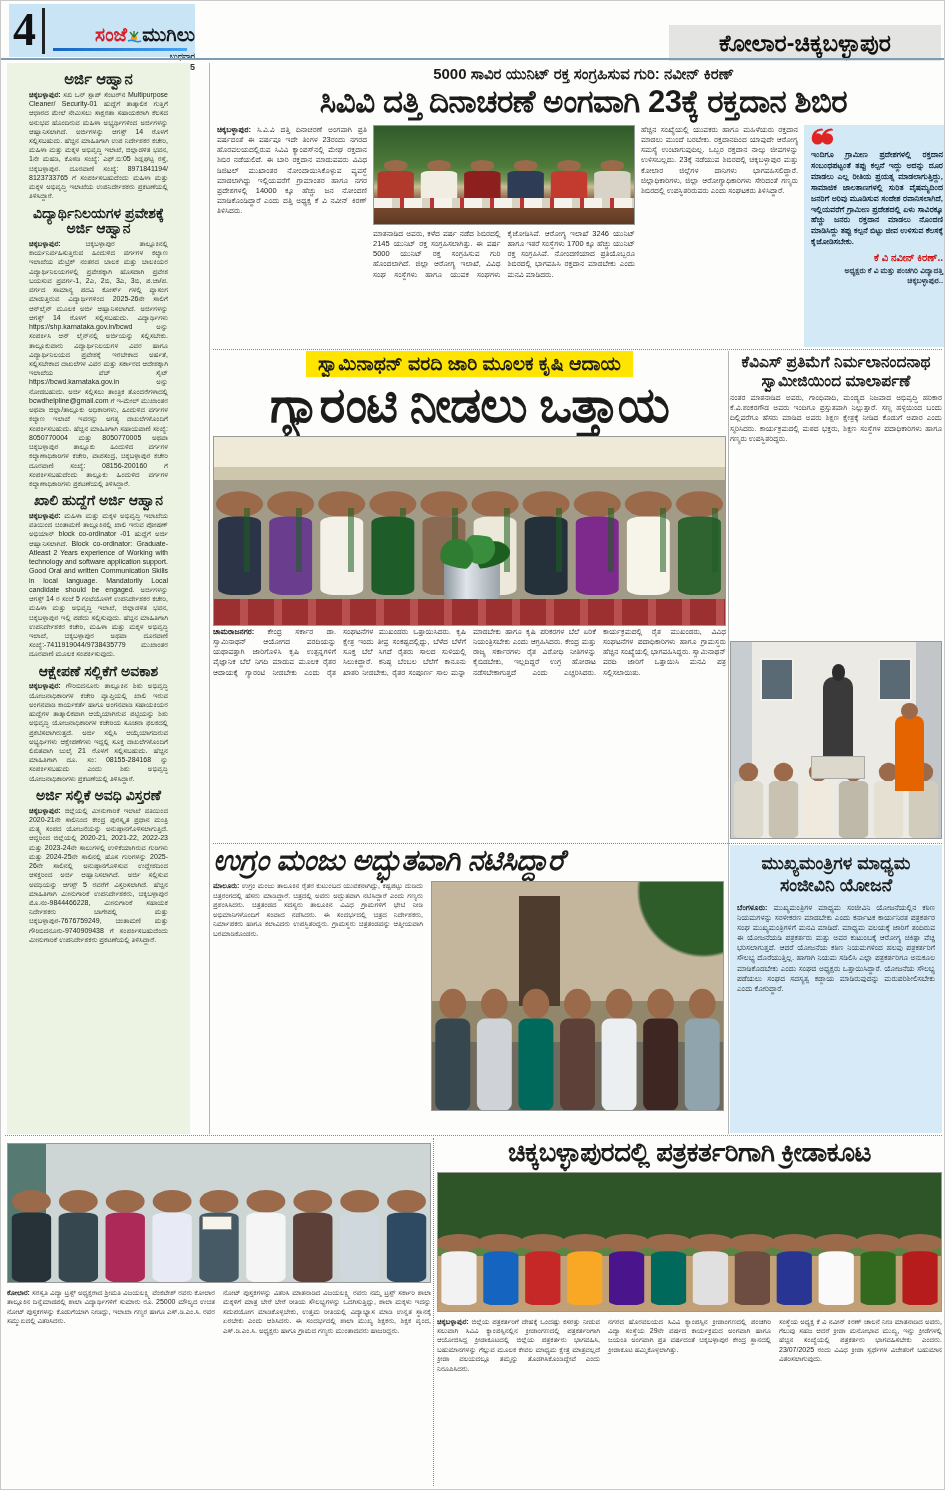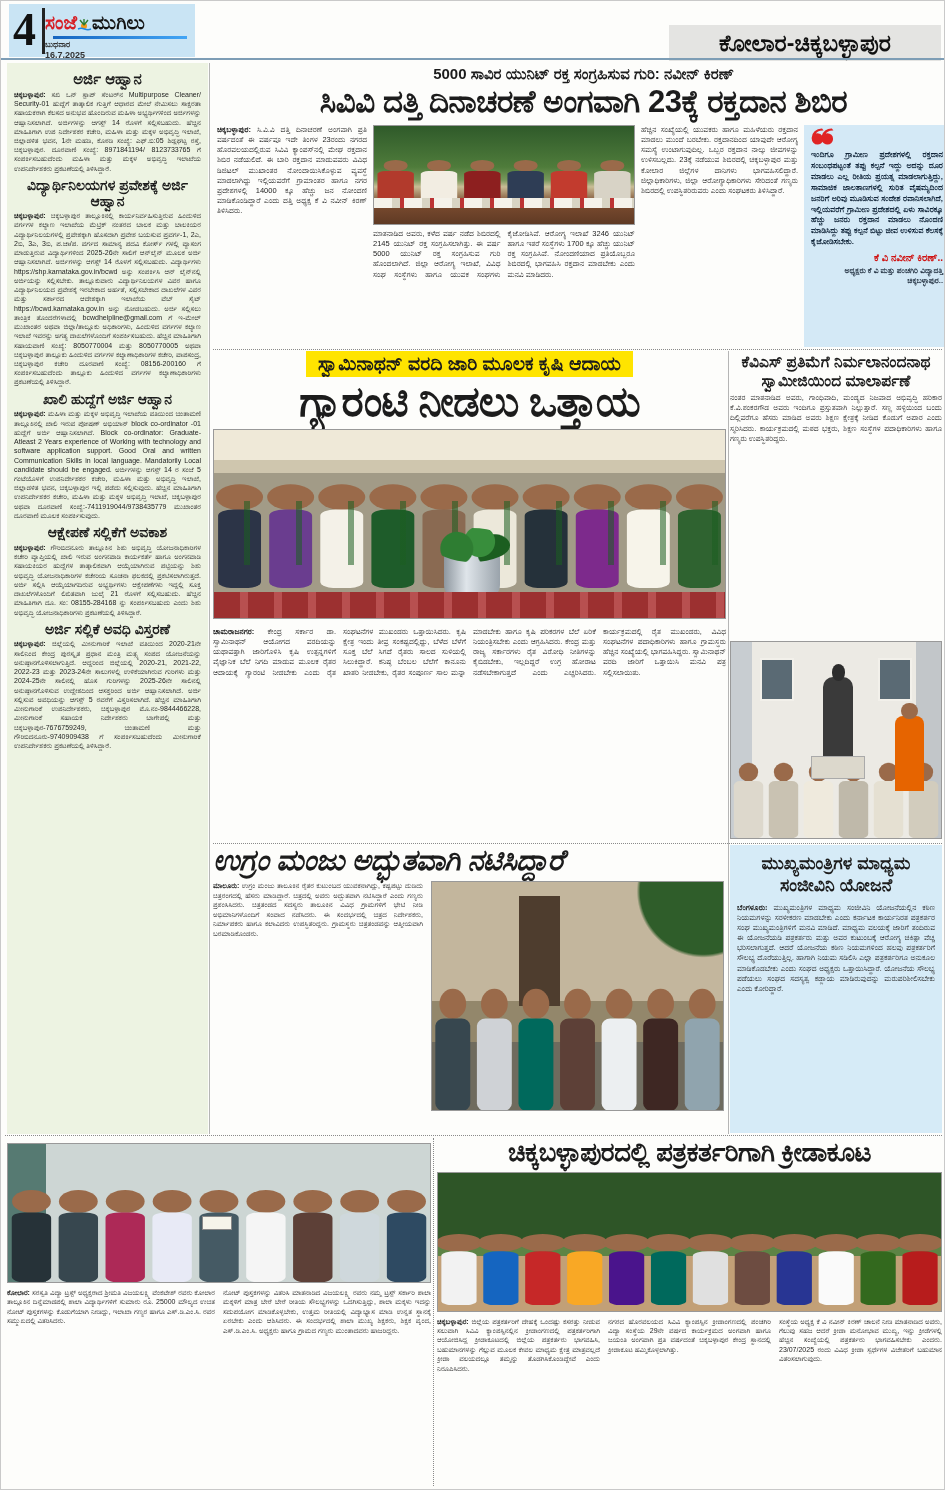--- a/index.html
+++ b/index.html
@@ -5,37 +5,37 @@
   html,body{margin:0;padding:0;background:#9a9a9a;}
   *{box-sizing:border-box;}
   .page{position:relative;width:945px;height:1490px;margin:0 auto;background:#fdfdfb;
         font-family:"Liberation Sans","DejaVu Sans",sans-serif;color:#1c1c1c;overflow:hidden;
         border:1px solid #c9c9c9;}
   
   .mast{position:absolute;left:0;top:0;width:945px;height:58px;}
   .mast-blue{position:absolute;left:8px;top:3px;width:186px;height:53px;background:#c9e4f4;display:flex;}
   .pnum{font-family:"Liberation Serif","DejaVu Serif",serif;font-size:46px;font-weight:700;line-height:52px;padding:0 6px 0 4px;color:#111;}
   .mastbar{width:3px;height:46px;background:#222;margin-top:4px;}
-  .logo-wrap{flex:1;text-align:left;padding-top:8px;}
+  .logo-wrap{flex:1;text-align:right;padding-top:20px;}
   .logo-line{font-size:19px;font-weight:800;white-space:nowrap;}
   .logo-red{color:#d61f26;}
   .logo-dark{color:#141414;}
   .logo-rule{height:3px;background:linear-gradient(90deg,#1565c0,#42a5f5);margin:2px 8px 1px;}
   .m-day{font-size:8px;font-weight:700;color:#333;}
   .m-date{font-size:9px;font-weight:700;color:#333;}
   .region{position:absolute;right:5px;top:24px;width:272px;height:36px;background:#e4e4e2;
           font-size:23px;font-weight:800;color:#111;text-align:center;line-height:36px;}
   .mast-rule{position:absolute;left:0;top:57px;width:945px;height:2px;background:#7d9db5;}
   
   .vsep{position:absolute;width:0;border-left:1px solid #b5b5b5;}
   .vsep.dot{border-left:1px dotted #8a8a8a;}
   .hsep{position:absolute;height:0;border-top:1px dotted #8a8a8a;}
   
-  .classifieds{position:absolute;left:6px;top:62px;width:201px;height:1071px;background:#edf3e2;
-               padding:3px 7px;font-size:7px;line-height:1.32;text-align:justify;overflow:hidden;}
+  .classifieds{position:absolute;left:6px;top:62px;width:183px;height:1071px;background:#edf3e2;
+               padding:3px 22px;font-size:7px;line-height:1.32;text-align:justify;overflow:hidden;}
   .notice-title{font-size:14px;font-weight:800;text-align:center;line-height:1.12;margin:5px 0 2px;text-align:center;}
   .notice-title.first{font-size:15px;}
   .notice p{margin:0 0 2px;}
   .dl{font-weight:800;}
   
   .bodytxt{font-size:7.5px;line-height:1.35;text-align:justify;overflow:hidden;}
   .bodytxt p{margin:0 0 3px;}
   
   .a-blood{position:absolute;left:216px;top:62px;width:733px;height:286px;}
   .a-blood .kicker{font-size:15px;font-weight:700;text-align:center;margin-top:2px;}
@@ -48,35 +48,35 @@
   
   .quote{width:146px;background:#d4e9f6;padding:5px 7px;overflow:hidden;position:relative;}
   .qmark{color:#e02424;font-family:"Liberation Serif","DejaVu Serif",serif;font-size:34px;font-weight:900;line-height:.7;height:20px;}
   .qtext{font-size:7.8px;font-weight:700;line-height:1.4;color:#12263a;text-align:justify;}
   .qname{font-size:10px;font-weight:800;color:#cf1515;text-align:right;margin-top:4px;}
   .qrole{font-size:7.5px;font-weight:700;color:#2b3a4a;text-align:right;margin-top:2px;line-height:1.3;}
   
   .a-guar{position:absolute;left:212px;top:350px;width:513px;height:490px;}
   .a-guar .kband{text-align:center;}
   .a-guar .kicker{display:inline-block;background:#ffe400;padding:2px 12px;font-size:19px;font-weight:800;}
-  .a-guar .headline{font-size:42px;font-weight:800;text-align:center;line-height:1;margin-top:4px;letter-spacing:-1px;}
+  .a-guar .headline{font-size:49px;font-weight:800;text-align:center;line-height:1;margin-top:4px;letter-spacing:-1px;}
   .a-guar .gbody{position:absolute;left:0;top:276px;width:513px;height:210px;column-count:4;column-gap:7px;}
   
   .a-kvs{position:absolute;left:729px;top:352px;width:212px;height:488px;}
   .a-kvs .headline{font-size:15.5px;font-weight:800;text-align:center;line-height:1.2;}
   .a-kvs .bodytxt{margin-top:3px;height:238px;}
   
   .a-ugram{position:absolute;left:212px;top:844px;width:513px;height:288px;}
   .a-ugram .headline{font-size:29px;font-weight:800;line-height:1.05;letter-spacing:-.5px;font-style:italic;}
   .a-ugram .row{display:flex;gap:8px;margin-top:6px;}
   .a-ugram .txt{width:210px;height:238px;font-size:7px;}
   
   .a-cm{position:absolute;left:729px;top:844px;width:212px;height:288px;background:#d6ebf7;padding:8px 7px;}
   .a-cm .headline{font-size:17.5px;font-weight:800;text-align:center;line-height:1.25;}
-  .a-cm .bodytxt{margin-top:6px;height:220px;font-size:7.5px;font-family:Liberation Serif, serif;}
+  .a-cm .bodytxt{margin-top:6px;height:220px;font-size:7.5px;}
   
   .a-books{position:absolute;left:6px;top:1137px;width:424px;height:350px;}
   .a-sport{position:absolute;left:436px;top:1137px;width:505px;height:350px;}
   .bot-head{font-size:26px;font-weight:800;text-align:center;line-height:1.1;letter-spacing:-.5px;}
   .a-books .bbody{margin-top:5px;height:156px;column-count:2;column-gap:8px;font-size:7px;}
   .a-sport .bbody{margin-top:5px;height:156px;column-count:3;column-gap:8px;font-size:7px;}
   
   .photo{position:relative;overflow:hidden;border:1px solid #999;}
   .crowd{position:absolute;left:0;width:100%;}
   .p-blood{width:262px;height:100px;background:linear-gradient(#2f5a2a 0%,#4f7c3b 42%,#77975a 55%,#c9bd96 62%,#7c4c30 78%,#5f3a24 100%);}

